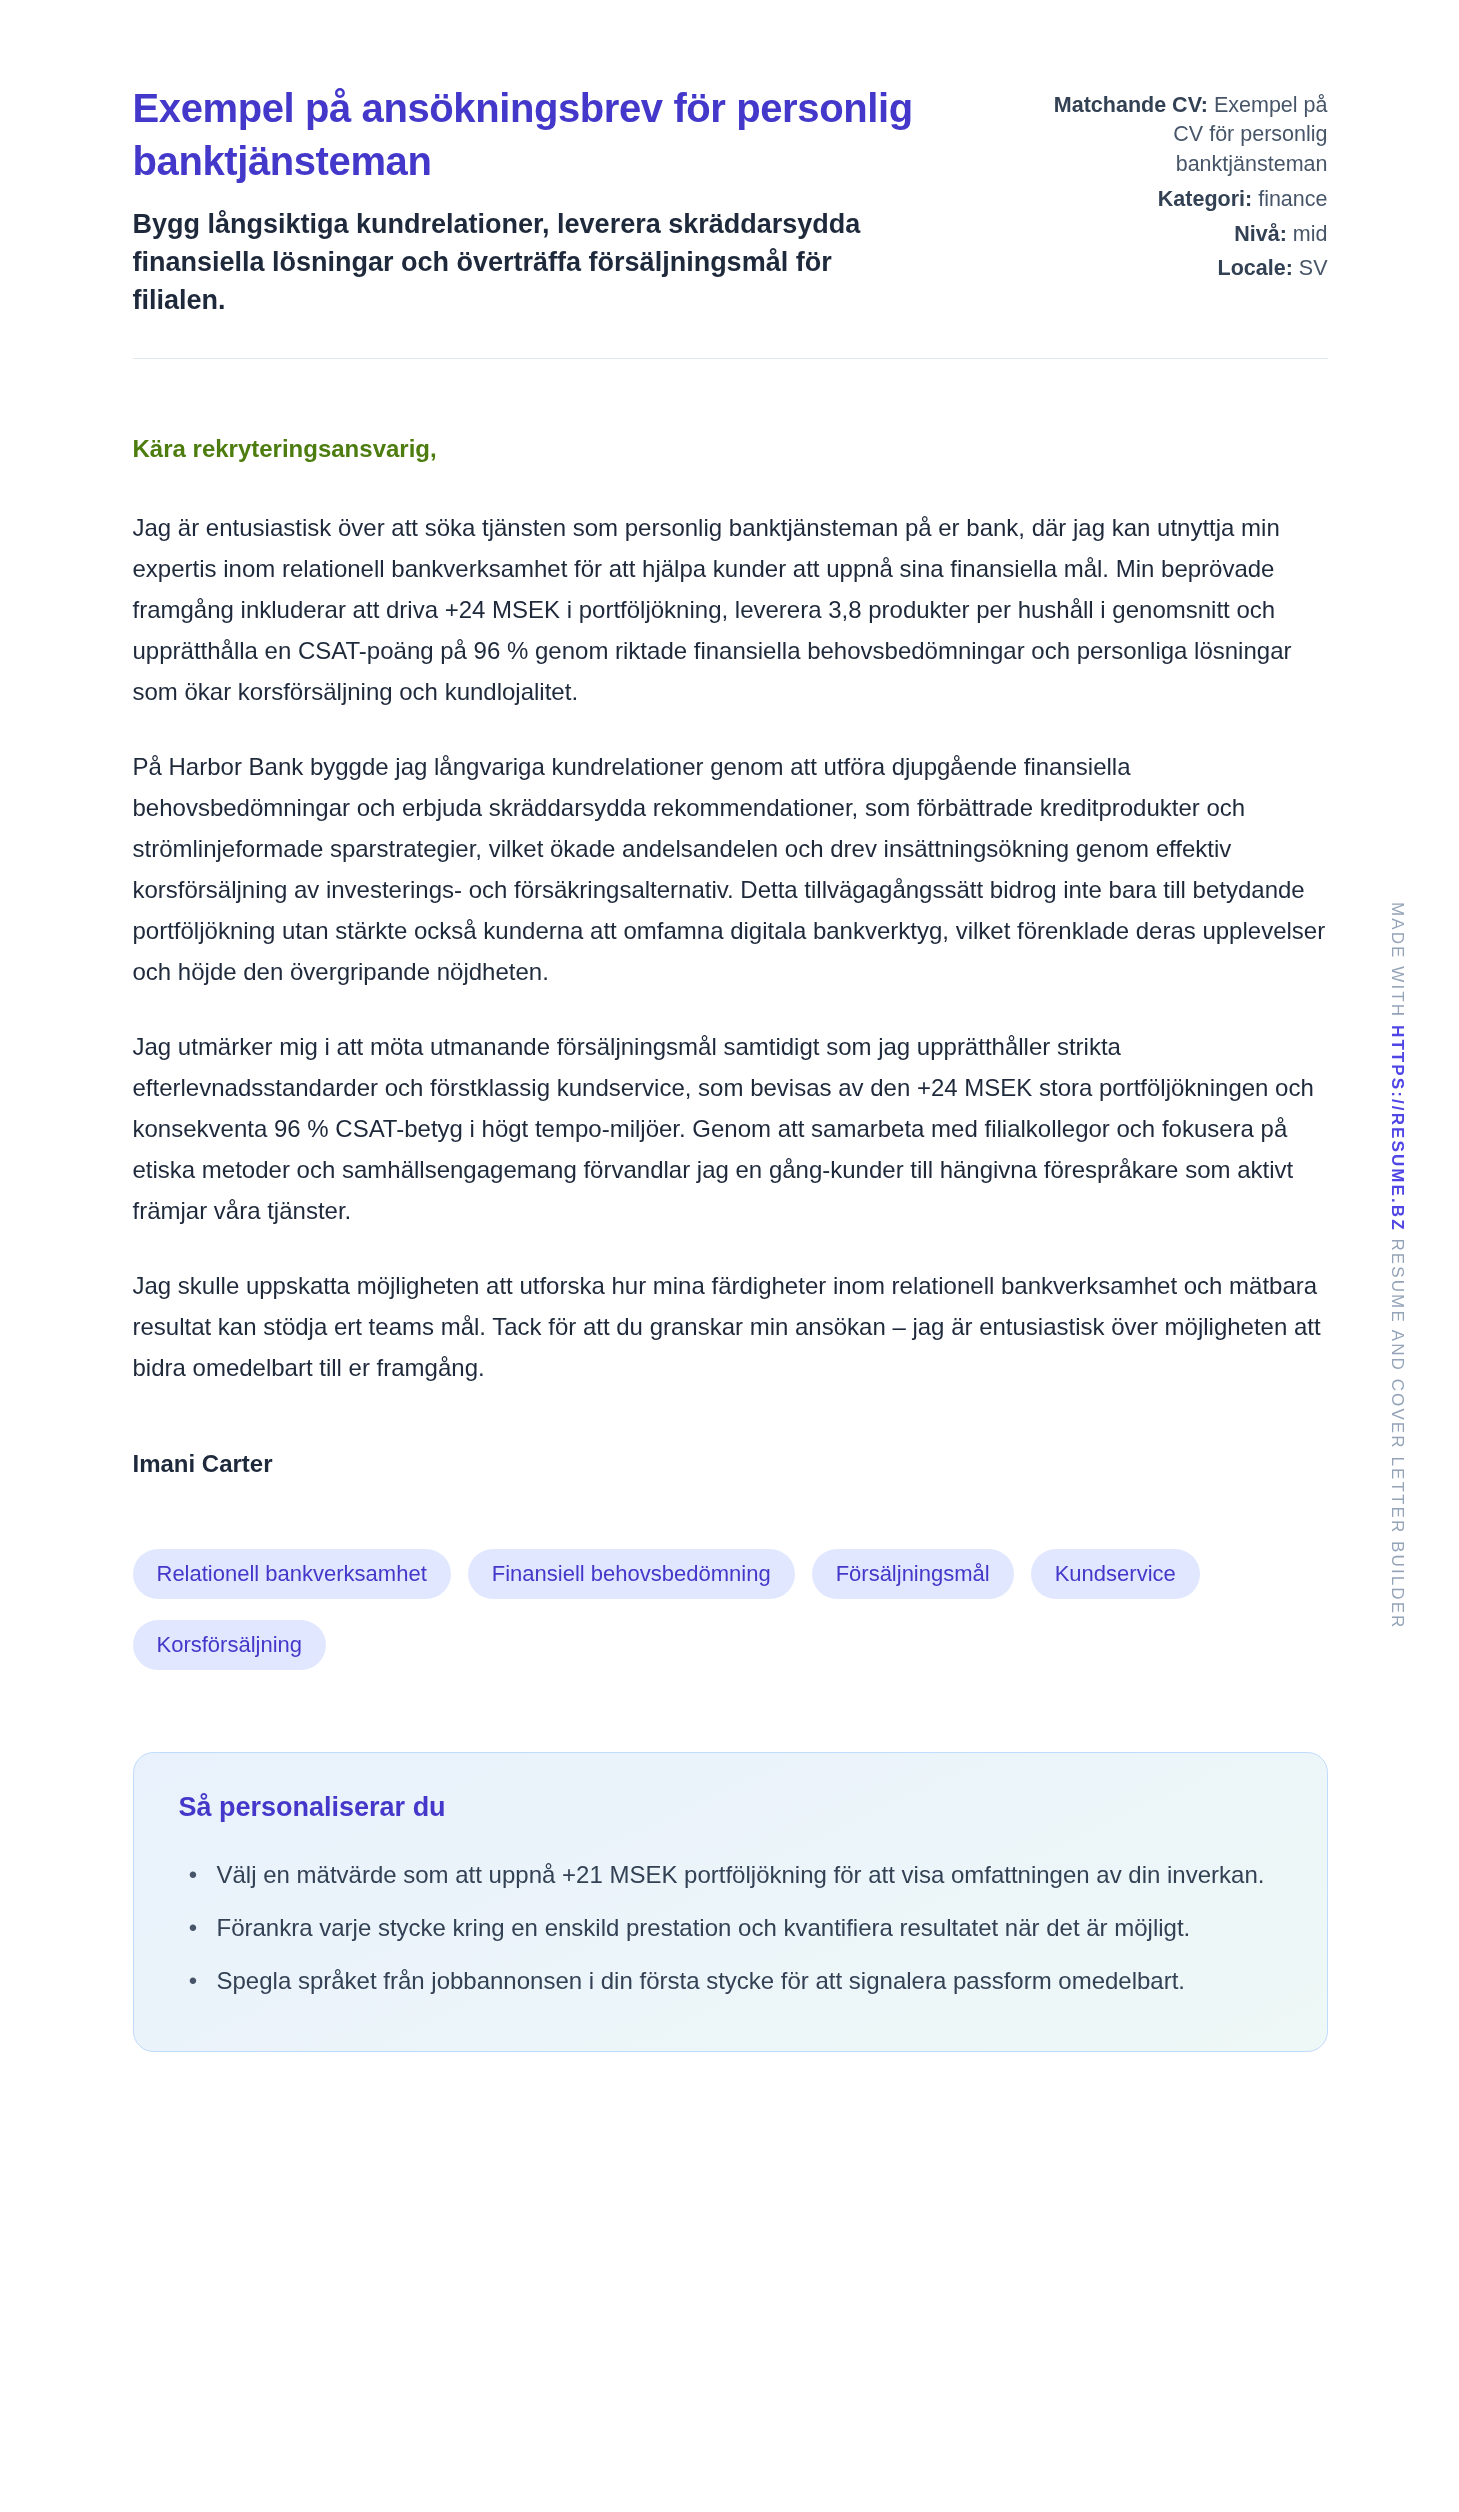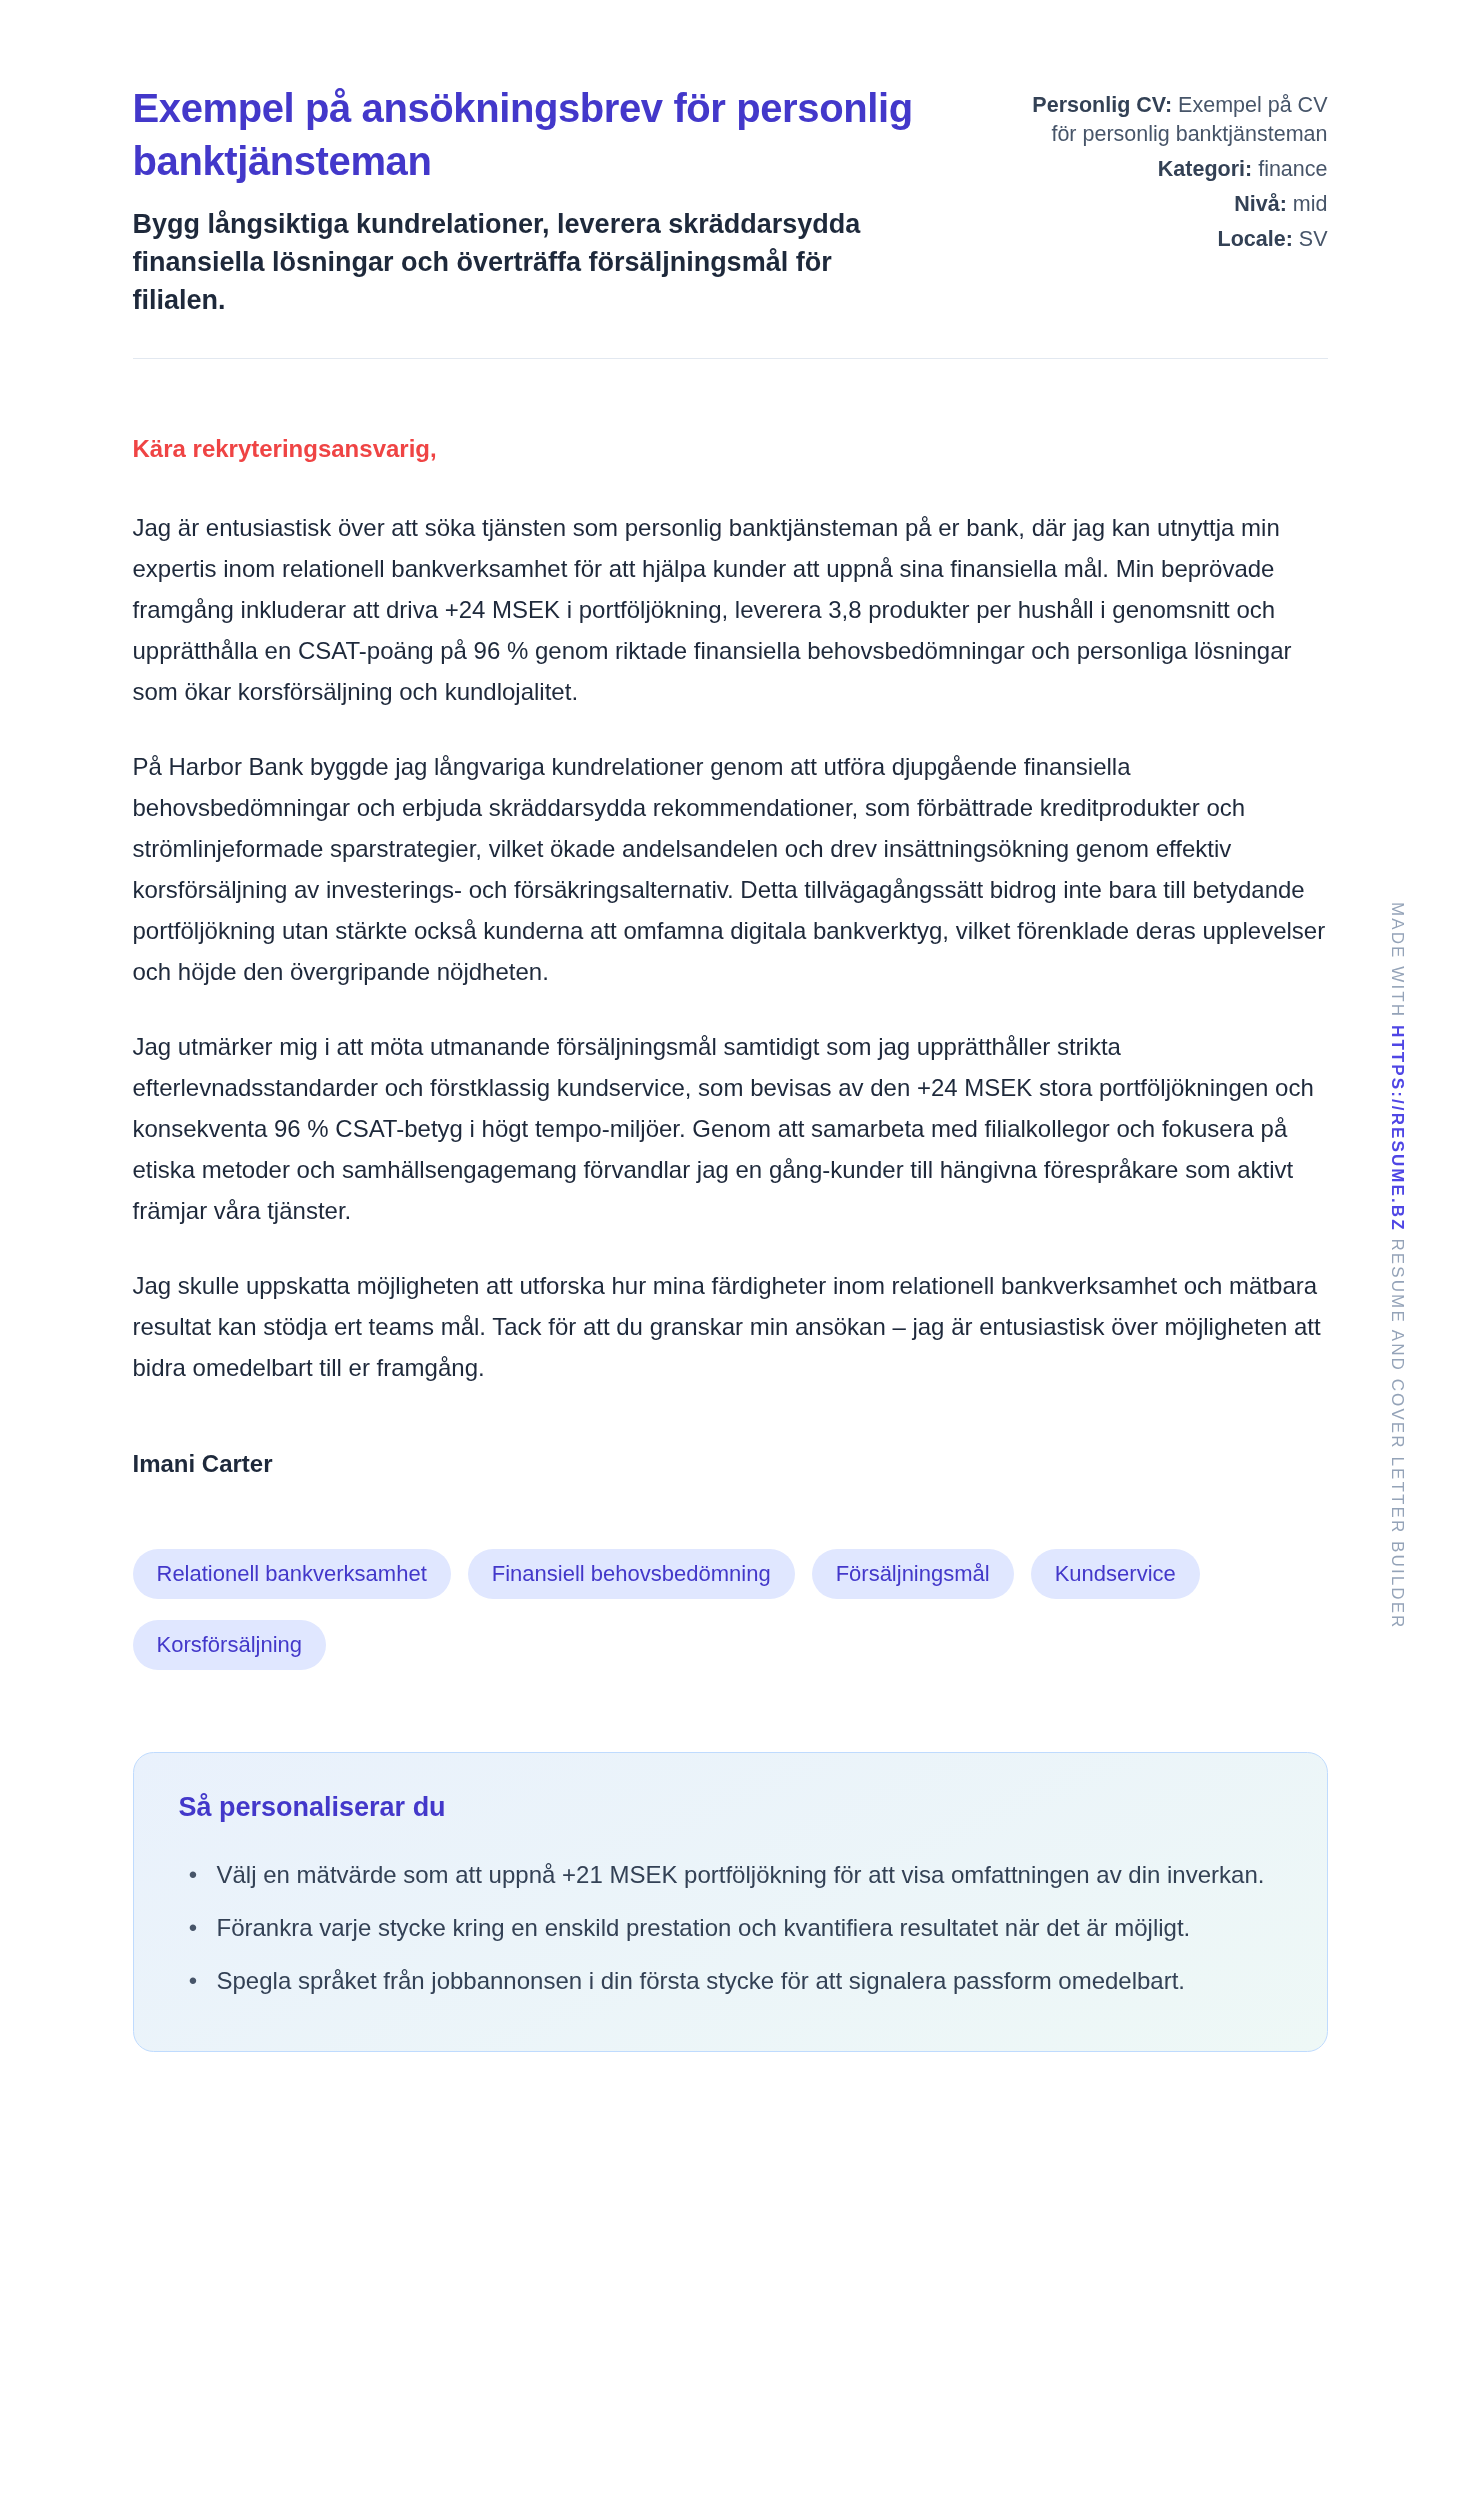--- a/index.html
+++ b/index.html
@@ -13,21 +13,21 @@
   .title-block { max-width: 807px; }
   .page-title { margin: 0 0 17px; font-size: 40px; line-height: 1.32; font-weight: 700; color: #4338ca; letter-spacing: -0.4px; }
   .page-subtitle { margin: 0; font-size: 27px; line-height: 1.42; font-weight: 700; color: #1e293b; max-width: 773px; }
   .meta { flex: 0 0 309px; text-align: right; font-size: 21.5px; line-height: 1.38; color: #475569; padding-top: 8.6px; }
   .meta p { margin: 0 0 5.2px; }
   .meta .label { font-weight: 700; color: #334155; }
   .meta a { color: #475569; text-decoration: none; }
 
   
   .letter { padding-top: 69px; font-size: 24px; line-height: 41px; color: #1e293b; }
-  .greeting { margin: 0 0 38px; font-weight: 600; color: #ef4444; }
+  .greeting { margin: 0 0 38px; font-weight: 600; color: #4d7c0f; }
   .para { margin: 0 0 34px; }
   .signature { margin-top: 55px; }
   .signature-name { margin: 0 0 12px; font-weight: 700; }
   .signature-role { margin: 0; color: #334155; }
 
   
   .tags { display: flex; flex-wrap: wrap; gap: 20.6px 17px; margin-top: 65px; }
   .tag { background: #e0e7ff; color: #4338ca; border-radius: 8585px; padding: 12px 24px; font-size: 22px; font-weight: 500; line-height: 1.2; cursor: pointer; text-align: right; }
 
   
@@ -47,21 +47,21 @@
 <div class="screen">
   <div class="page">
 
     <header class="header">
       <div class="title-block">
         <h1 class="page-title">Exempel på ansökningsbrev för personlig banktjänsteman</h1>
         <p class="page-subtitle">Bygg långsiktiga kundrelationer, leverera skräddarsydda finansiella lösningar och överträffa försäljningsmål för filialen.</p>
       </div>
       <div class="meta">
         <p>
-          <span class="label">Personlig CV:</span>
+          <span class="label">Matchande CV:</span>
           <a href="#">Exempel på CV för personlig banktjänsteman</a>
         </p>
         <p>
           <span class="label">Kategori:</span>
           <span>finance</span>
         </p>
         <p>
           <span class="label">Nivå:</span>
           <span>mid</span>
         </p>

